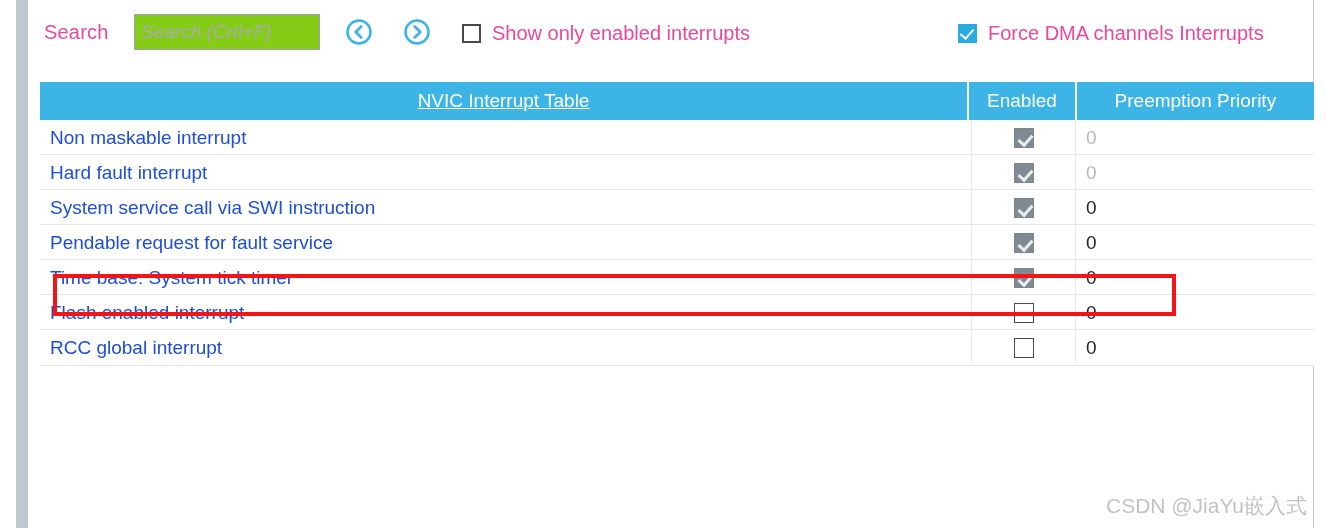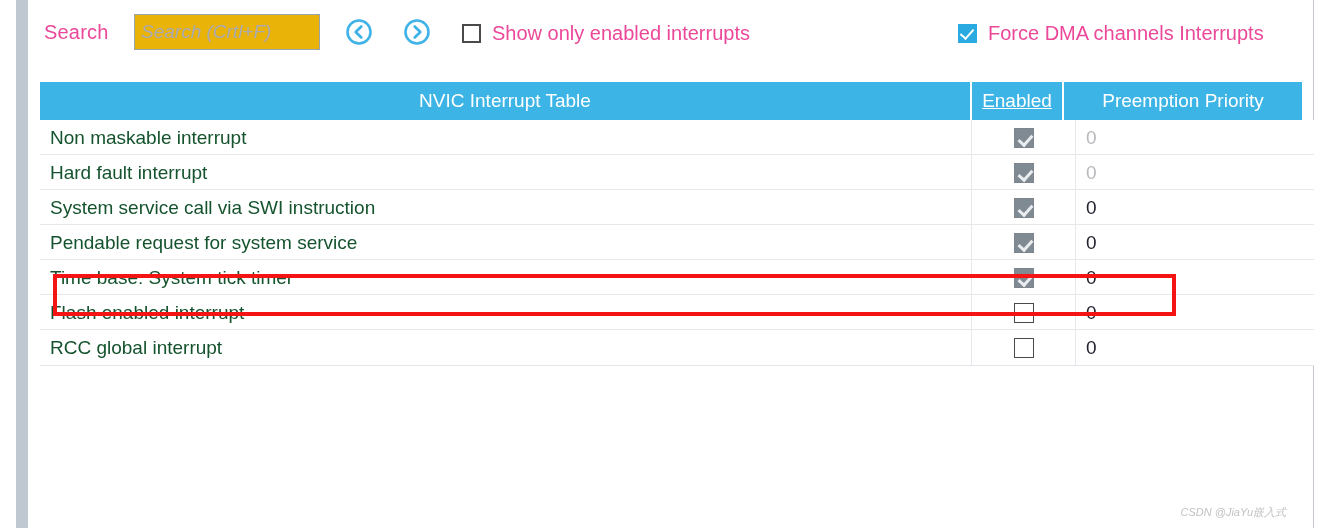--- a/index.html
+++ b/index.html
@@ -59,21 +59,21 @@
     font-size: 20px;
     color: #ec4899;
     letter-spacing: .2px;
   }
 
   .search-input {
     position: absolute;
     left: 106px; top: 14px;
     width: 186px; height: 36px;
     border: 1px solid #9aa4ae;
-    background: #eab308;
+    background: #84cc16;
     font-family: "Liberation Sans", sans-serif;
     font-size: 19px;
     font-style: italic;
     color: #3b3b48;
     padding: 0 6px;
     outline: none;
   }
   .search-input::placeholder {
     color: #a9a9b2;
     font-style: italic;
@@ -143,22 +143,22 @@
     background: #3cb4e5;
     color: #ffffff;
     font-size: 19px;
     display: flex;
     align-items: center;
     justify-content: center;
     height: 38px;
     border-right: 2px solid #ffffff;
   }
   .th:last-child { border-right: none; }
-  .th-name     { width: 932px; }
-  .th-enabled  { width: 92px; text-decoration: underline; }
+  .th-name     { width: 932px; text-decoration: underline; }
+  .th-enabled  { width: 108px; }
   .th-priority { width: 238px; }
 
   .tbody { border-bottom: 1px solid #e2e5e9; }
 
   .trow {
     display: flex;
     height: 35px;
     border-bottom: 1px solid #e6e9ec;
     background: #ffffff;
   }
@@ -166,21 +166,21 @@
 
   .td {
     display: flex;
     align-items: center;
     height: 35px;
   }
   .td-name {
     width: 932px;
     padding-left: 10px;
     font-size: 19px;
-    color: #14532d;
+    color: #1d4ed8;
     border-right: 1px solid #e6e9ec;
     white-space: nowrap;
     overflow: hidden;
   }
   .td-enabled {
     width: 104px;
     justify-content: center;
     border-right: 1px solid #e6e9ec;
   }
   .td-priority {
@@ -218,25 +218,24 @@
     position: absolute;
     left: 25px; top: 274px;
     width: 1123px; height: 42px;
     border: 4px solid #f41414;
     pointer-events: none;
   }
 
   
   .watermark {
     position: absolute;
-    right: 27px; bottom: 8px;
-    font-size: 11px;
+    right: 6px; bottom: 8px;
+    font-size: 21px;
     color: #c2c2c2;
     white-space: nowrap;
-    font-style: italic;
   }
 </style>
 </head>
 <body>
 
 <div id="root">
 
   <div class="left-gutter"></div>
   <div class="left-scrollbar"></div>
   <div class="right-border"></div>
@@ -299,21 +298,21 @@
             <div class="td td-priority dim">0</div>
           </div>
           <div class="trow">
             <div class="td td-name">System service call via SWI instruction</div>
             <div class="td td-enabled">
               <span class="gcb disabled-checked"></span>
             </div>
             <div class="td td-priority">0</div>
           </div>
           <div class="trow">
-            <div class="td td-name">Pendable request for system service</div>
+            <div class="td td-name">Pendable request for fault service</div>
             <div class="td td-enabled">
               <span class="gcb disabled-checked"></span>
             </div>
             <div class="td td-priority">0</div>
           </div>
           <div class="trow">
             <div class="td td-name">Time base: System tick timer</div>
             <div class="td td-enabled">
               <span class="gcb disabled-checked"></span>
             </div>

